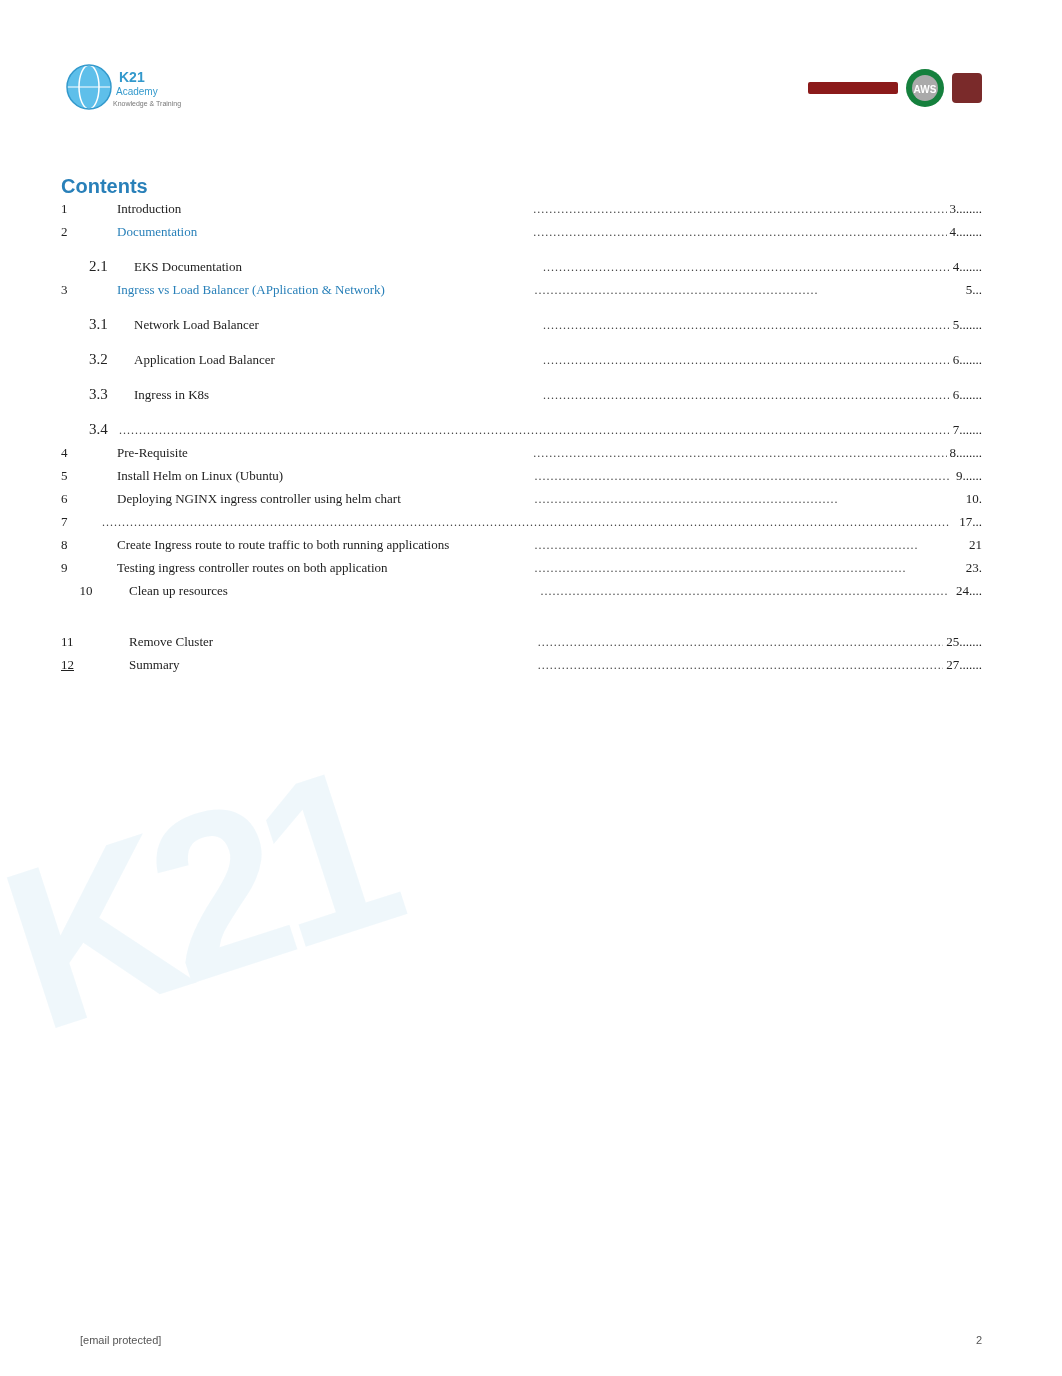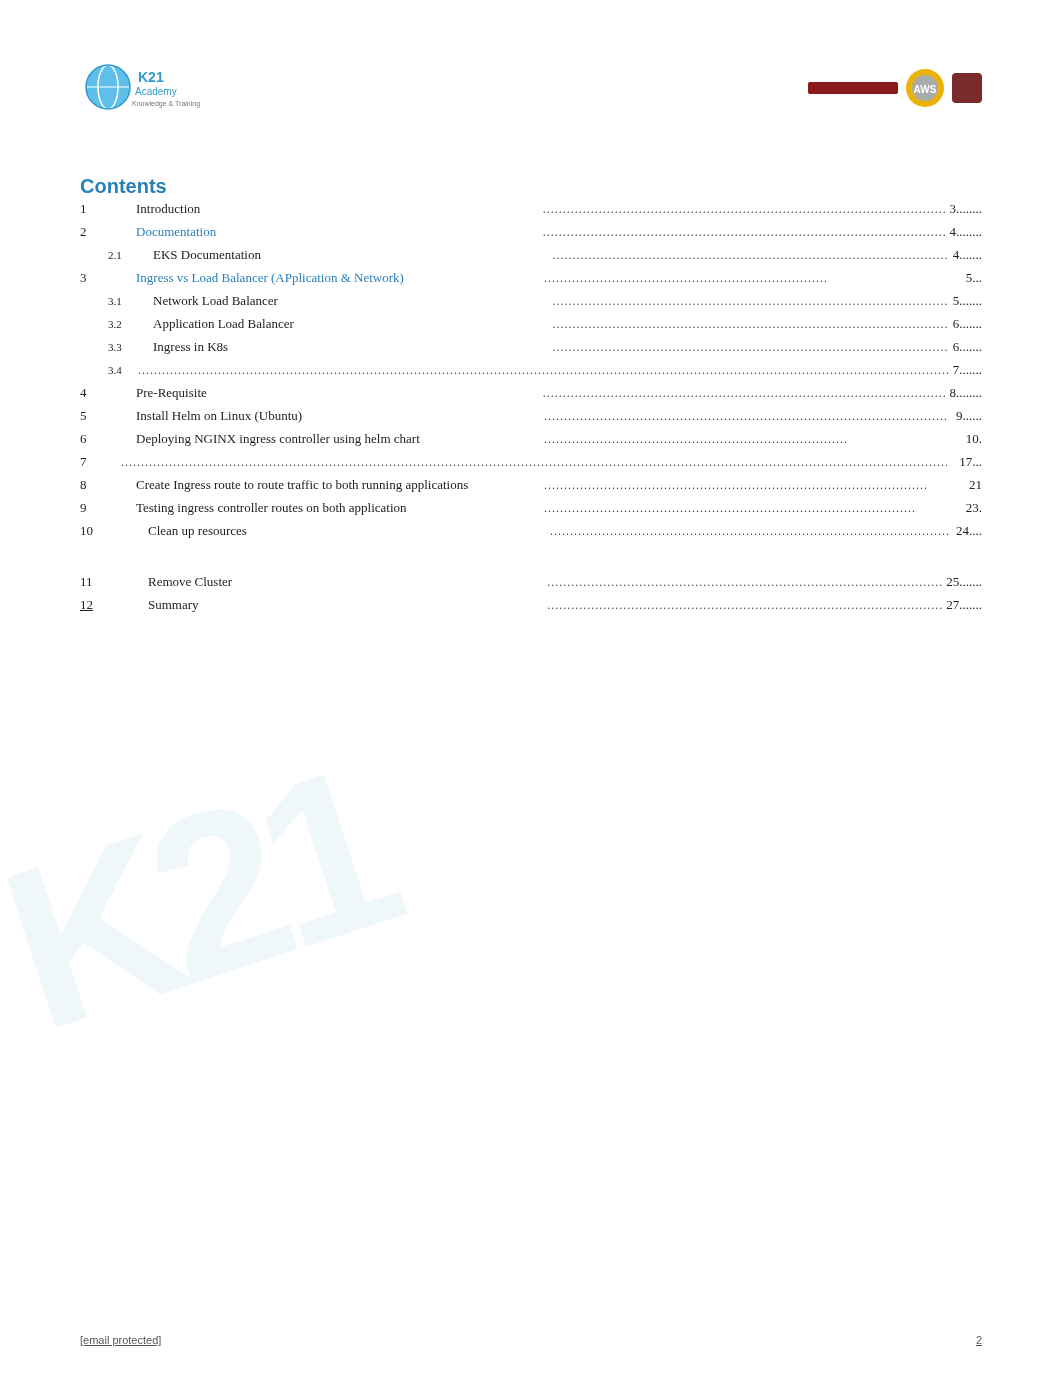--- a/index.html
+++ b/index.html
@@ -11,21 +11,21 @@
       width: 1062px;
       min-height: 1376px;
       position: relative;
       overflow: hidden;
     }
 
     .page {
       width: 1062px;
       min-height: 1376px;
       background: #fff;
-      padding: 60px 80px 60px 80px;
+      padding: 60px 80px 60px 61px;
       position: relative;
     }
 
     
     .header {
       display: flex;
       justify-content: space-between;
       align-items: center;
       margin-bottom: 50px;
       padding-bottom: 10px;
@@ -62,21 +62,22 @@
       min-width: 38px;
       font-weight: normal;
       flex-shrink: 0;
       font-size: 13px;
     }
 
     .toc-num-sub {
       min-width: 55px;
       padding-left: 28px;
       flex-shrink: 0;
-      font-size: 11px;
+      font-size: 15px;
+      margin-top: 11px;
     }
 
     .toc-title {
       flex: 1;
       font-size: 13px;
       white-space: nowrap;
       overflow: hidden;
       margin-left: 18px;
     }
 
@@ -115,21 +116,20 @@
       bottom: 30px;
       left: 0;
       right: 0;
       display: flex;
       justify-content: space-between;
       align-items: center;
       padding: 0 80px;
       font-size: 11px;
       color: #555;
       font-family: Arial, sans-serif;
-      text-decoration: underline;
     }
 
     .footer-email {
       font-size: 11px;
     }
 
     .footer-page {
       font-size: 11px;
     }
 
@@ -173,21 +173,21 @@
         <ellipse cx="28" cy="27" rx="22" ry="22" fill="none" stroke="#3399cc" stroke-width="1.5"></ellipse>
 
         <text x="58" y="22" font-family="Arial" font-size="14" font-weight="bold" fill="#3399cc">K21</text>
         <text x="55" y="35" font-family="Arial" font-size="10" fill="#3399cc">Academy</text>
         <text x="52" y="46" font-family="Arial" font-size="7" fill="#777">Knowledge &amp; Training</text>
       </svg>
     </div>
 
     <div class="logo-box-right">
       <div style="background:#8b1a1a; height:12px; width:90px; border-radius:2px;"></div>
-      <div style="width:38px; height:38px; background:#eab308; border-radius:50%; overflow:hidden; display:flex; align-items:center; justify-content:center;">
+      <div style="width:38px; height:38px; background:#15803d; border-radius:50%; overflow:hidden; display:flex; align-items:center; justify-content:center;">
         <svg width="30" height="30" viewBox="0 0 30 30">
           <circle cx="15" cy="15" r="13" fill="#aaa"></circle>
           <text x="15" y="20" text-anchor="middle" font-size="10" fill="#fff" font-family="Arial" font-weight="bold">AWS</text>
         </svg>
       </div>
       <div style="width:30px; height:30px; background:#7a2a2a; border-radius:4px;"></div>
     </div>
   </div>
 
   <div class="contents-heading">Contents</div>
@@ -284,21 +284,21 @@
     </div>
 
     <div class="toc-line">
       <span class="toc-num">9</span>
       <span class="toc-title">Testing ingress controller routes on both application</span>
       <span class="dots-fill">.............................................................................................</span>
       <span class="toc-page">23.</span>
     </div>
 
     <div class="toc-line">
-      <span class="toc-num" style="min-width:50px;">10</span>
+      <span class="toc-num" style="min-width:50px;text-align:center;">10</span>
       <span class="toc-title">Clean up resources</span>
       <span class="dots-fill">................................................................................................................................................................................................................................</span>
       <span class="toc-page">24....</span>
     </div>
 
     <div class="toc-line">
       <span class="toc-num" style="min-width:50px;margin-top:28px;">11</span>
       <span class="toc-title">Remove Cluster</span>
       <span class="dots-fill">................................................................................................................................................................................................................................</span>
       <span class="toc-page">25.......</span>

